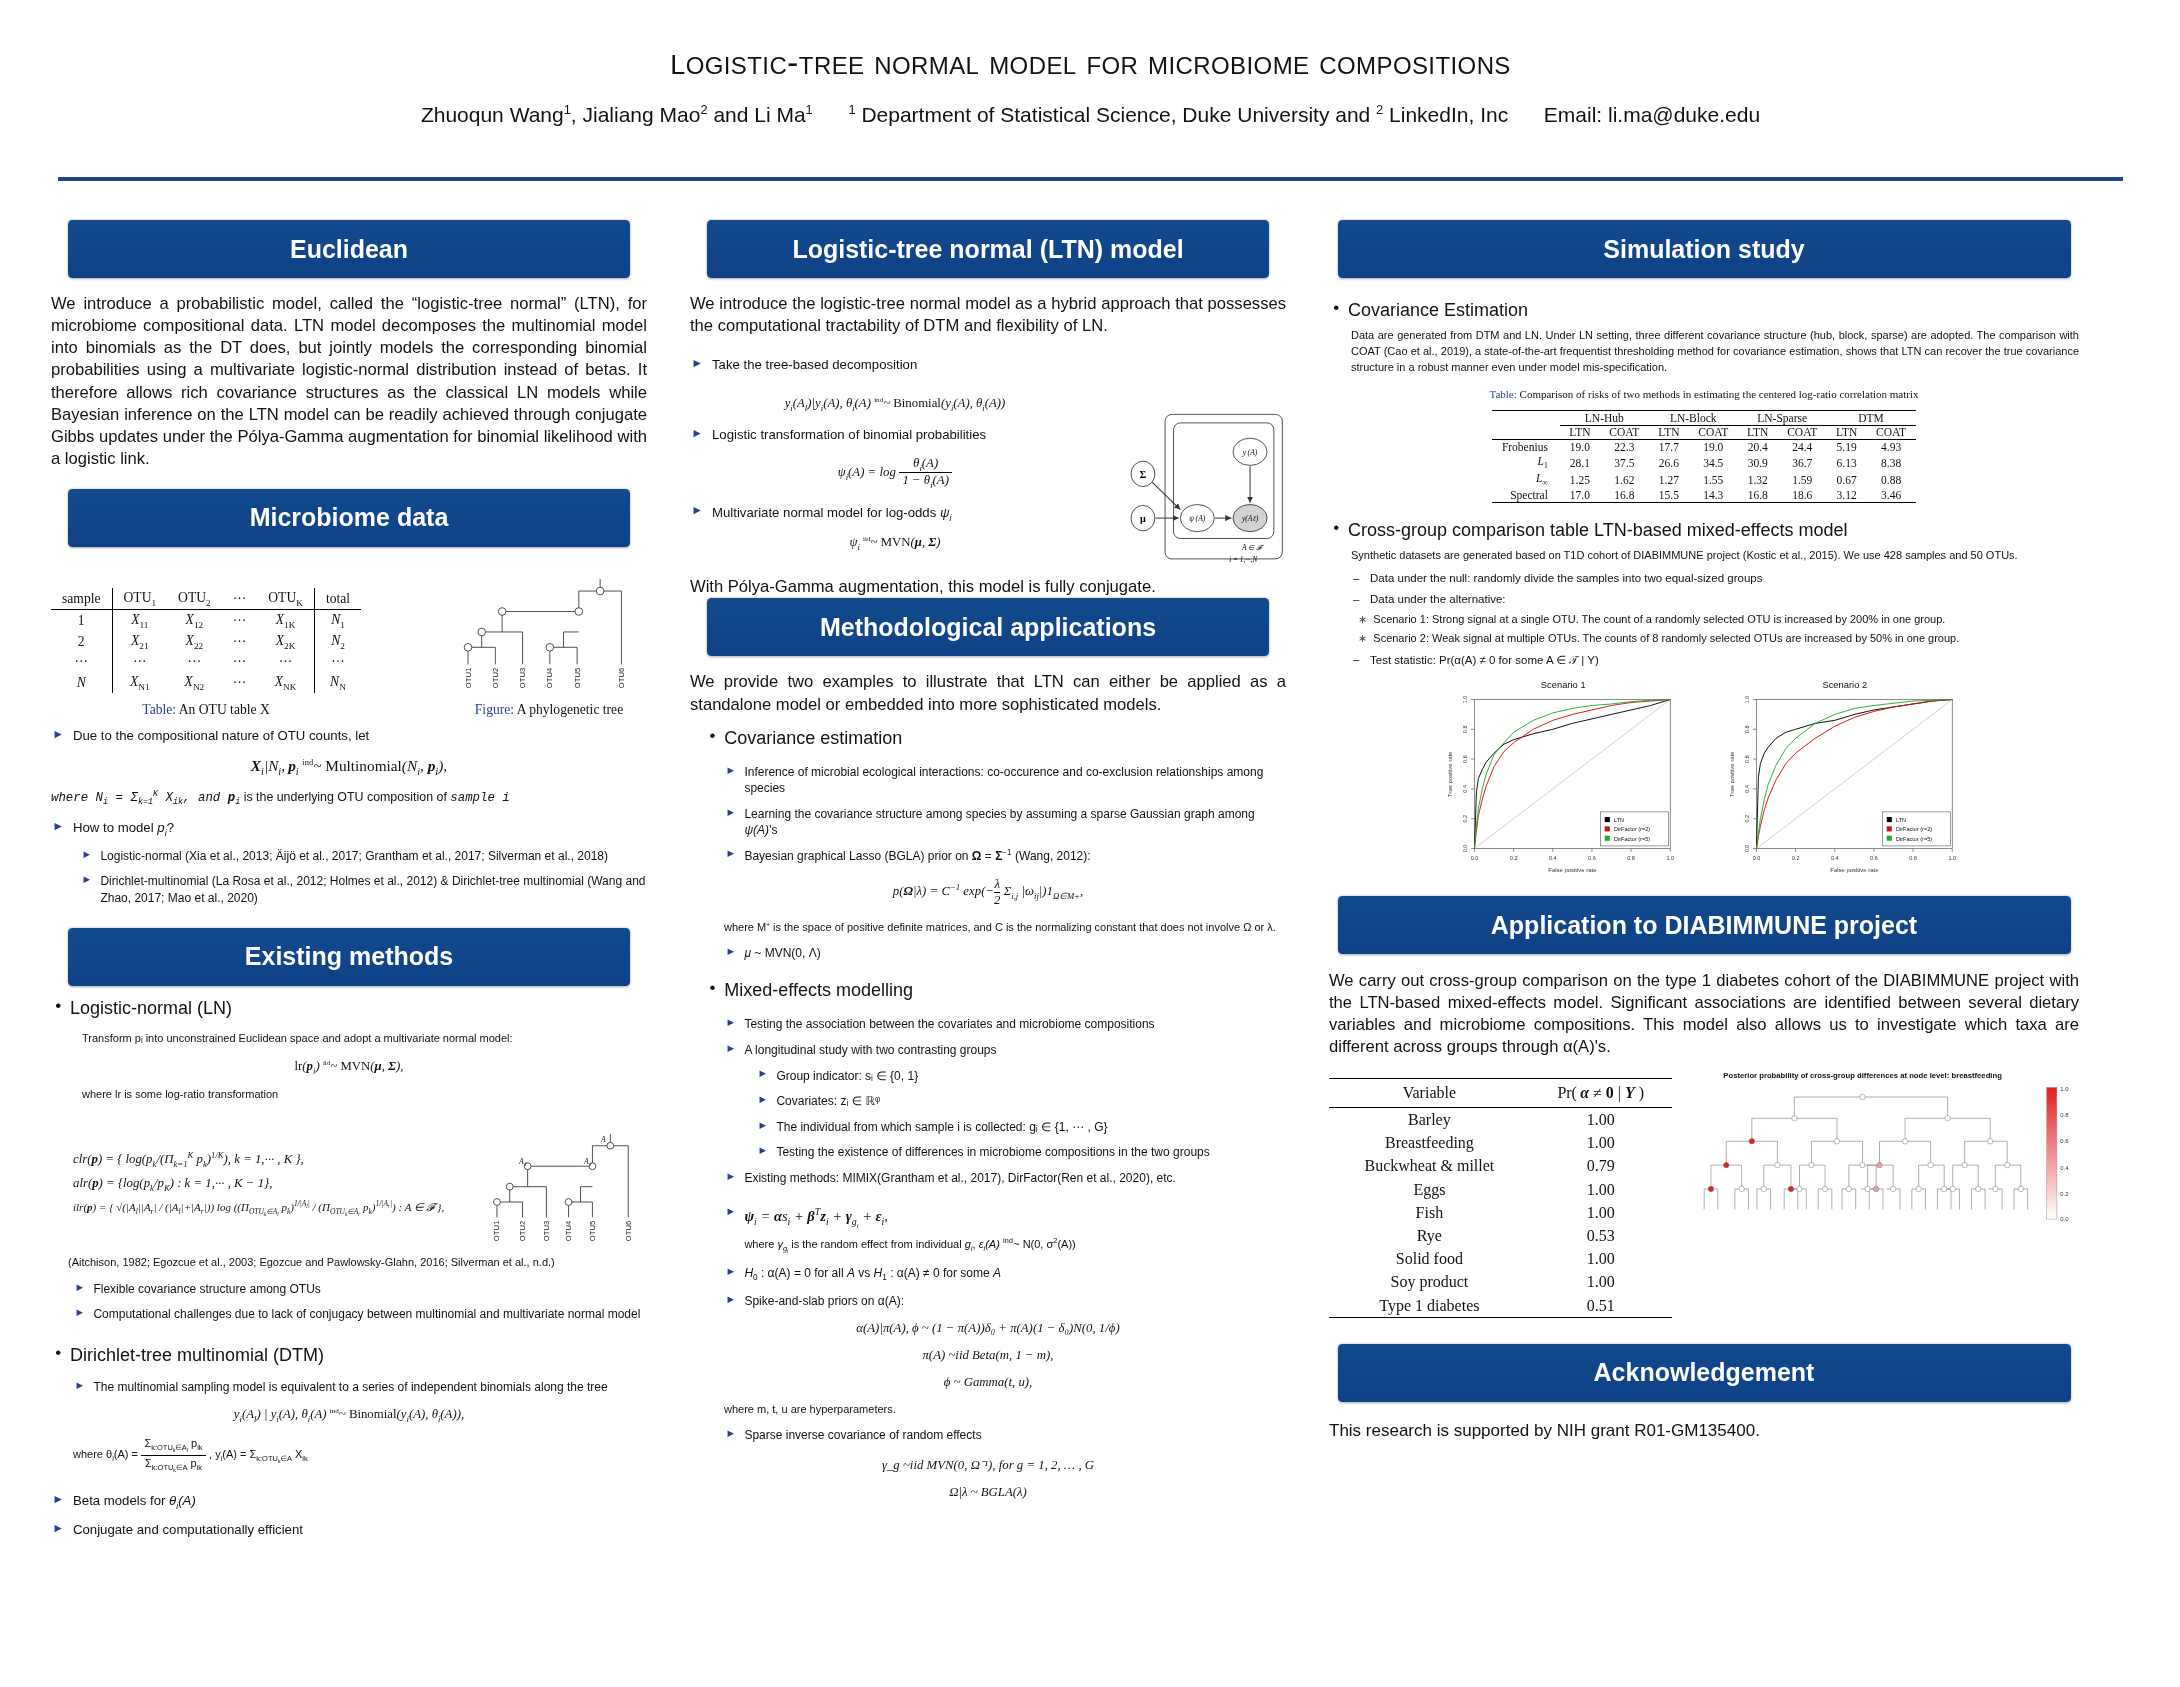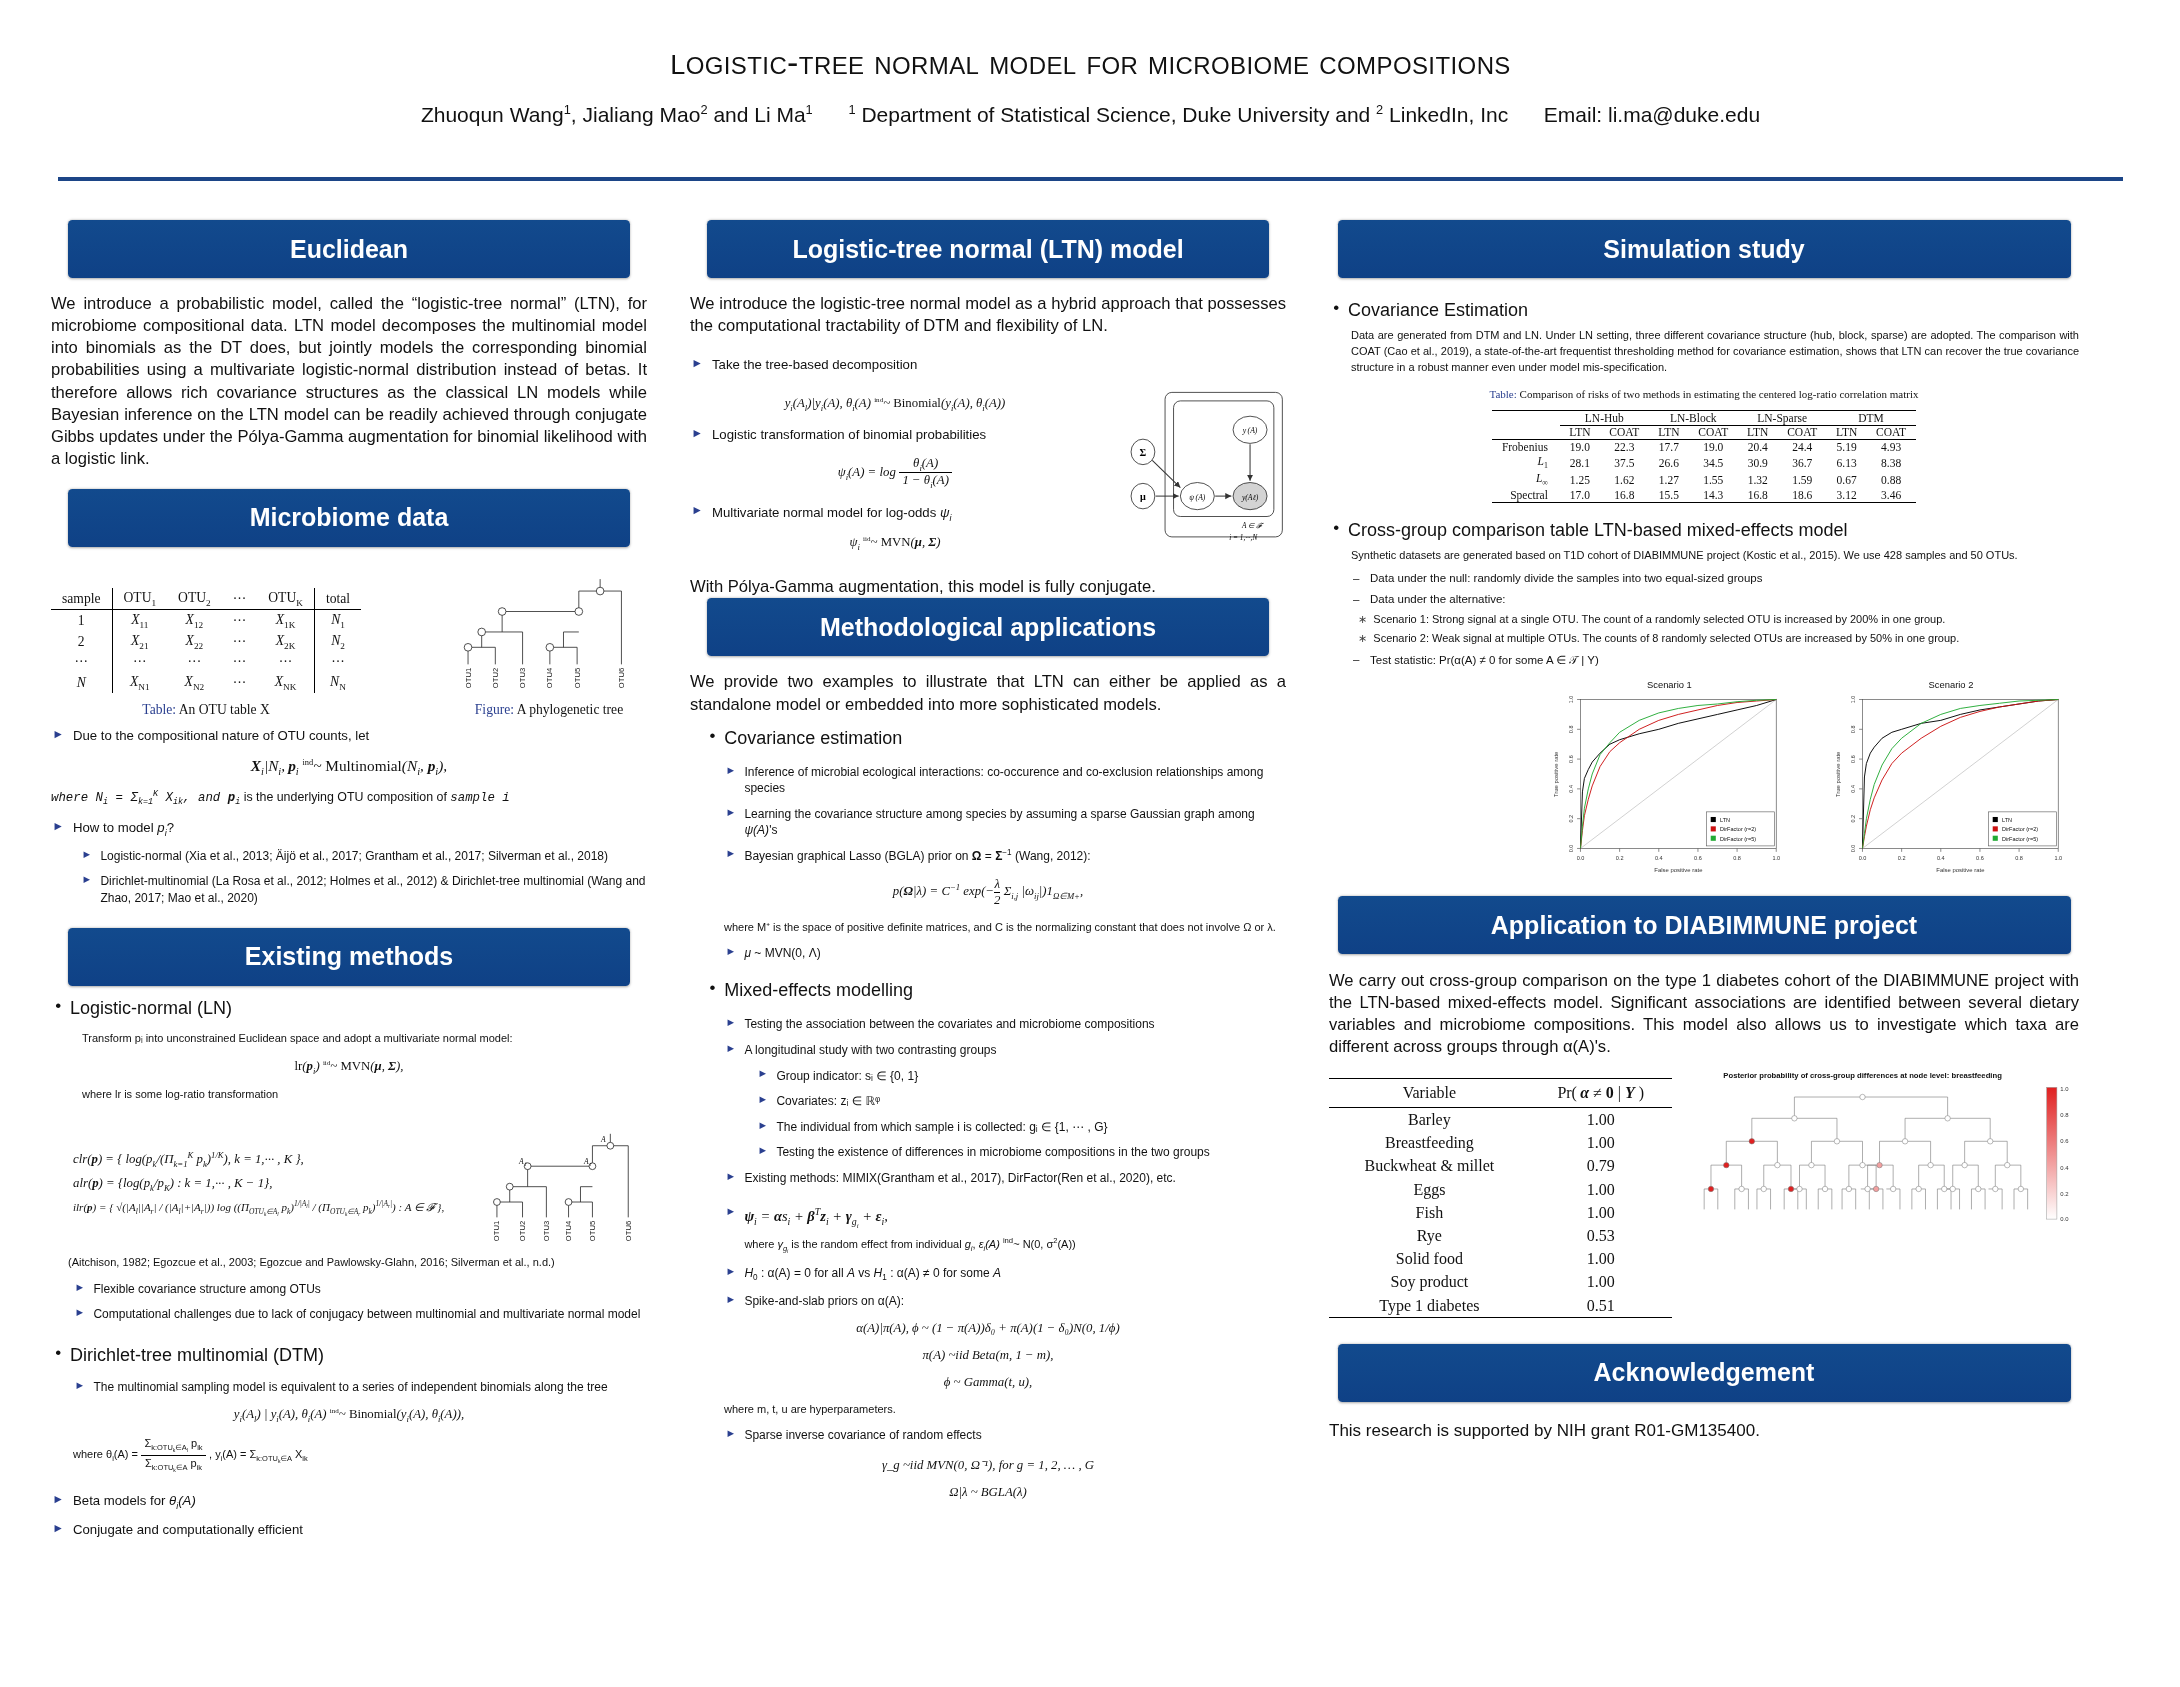--- a/index.html
+++ b/index.html
@@ -136,21 +136,21 @@
   table.risk .grp { border-bottom:0.9px solid #000; }
   table.risk .rowlab { text-align:right; padding-right:12px; }
   table.risk tr.last td { border-bottom:1.2px solid #000; }
 
   
   table.vars { border-collapse:collapse; font-family:"Liberation Serif", serif; font-size:16px; margin:6.8px 0 0 0; width:375px;}
   table.vars th, table.vars td { padding:2.6px 8.5px; text-align:center; font-weight:normal; }
   table.vars thead th { border-top:1.4px solid #000; border-bottom:1.4px solid #000; padding:5.1px 8.5px;}
   table.vars tbody tr:last-child td { border-bottom:1.4px solid #000; }
 
-  .roc-row { display:flex; justify-content:flex-end; gap:25.6px; margin-top:12px; }
+  .roc-row { display:flex; justify-content:center; gap:25.6px; margin-top:12px; }
   .roc-title { text-align:center; font-size:9.4px; margin-bottom:1.7px; }
 
   .ack-text { font-size:17px; margin-top:19px; }
 
   .fig-caption-small { font-size:7.7px; text-align:center; }
 </style>
 </head>
 <body>
 
 <div>
@@ -369,21 +369,21 @@
 
   <div class="col col-mid">
 
     <div class="secbar">Logistic-tree normal (LTN) model</div>
     <div class="body-text">We introduce the logistic-tree normal model as a hybrid approach that possesses the computational tractability of DTM and flexibility of LN.</div>
 
     <ul class="tri" style="margin-top:19px">
       <li>Take the tree-based decomposition</li>
     </ul>
 
-    <div style="display:flex; gap:24px; align-items:flex-start">
+    <div style="display:flex; gap:24px; align-items:flex-end">
       <div style="flex:1">
         <div class="math small">
           y<sub>i</sub>(A<sub>l</sub>)|y<sub>i</sub>(A), θ<sub>i</sub>(A) <sup class="up" style="font-size:.55em">ind</sup>~ <span class="up">Binomial</span>(y<sub>i</sub>(A), θ<sub>i</sub>(A))
         </div>
         <ul class="tri" style="margin-top:13.6px">
           <li>Logistic transformation of binomial probabilities</li>
         </ul>
         <div class="math small">
           ψ<sub>i</sub>(A) = log <span style="display:inline-block; text-align:center; vertical-align:middle">
             <span style="display:block; border-bottom:0.9px solid #000; padding:0 3.4px">θ<sub>i</sub>(A)</span>

